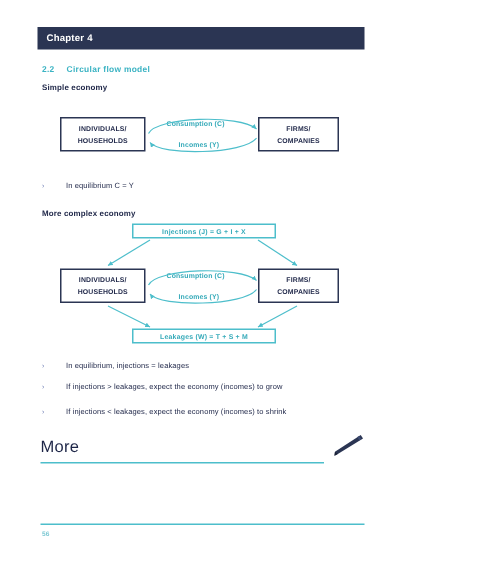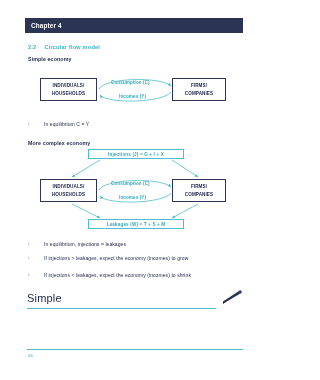--- a/index.html
+++ b/index.html
@@ -282,21 +282,21 @@
   <div class="bullet-row" id="bullet-grow">
     <span class="bullet-mark">›</span>
     <span>If injections &gt; leakages, expect the economy (incomes) to grow</span>
   </div>
 
   <div class="bullet-row" id="bullet-shrink">
     <span class="bullet-mark">›</span>
     <span>If injections &lt; leakages, expect the economy (incomes) to shrink</span>
   </div>
 
-  <div id="notes-title">Simple</div>
+  <div id="notes-title">More</div>
   <div id="notes-rule-top"></div>
 
   <svg id="pencil-icon" viewBox="0 0 28 18" xmlns="http://www.w3.org/2000/svg">
 
     <path d="M25.5,2.0 L27.0,4.4 L10.2,14.6 L8.0,15.8 L8.3,13.2 Z" fill="#2b3553"></path>
 
     <path d="M8.0,15.8 L8.3,13.2 L10.2,14.6 Z" fill="#1b2136"></path>
 
     <path d="M23.2,3.4 L24.6,5.7 L25.9,4.9 L24.5,2.6 Z" fill="#3c4a72"></path>
   </svg>

